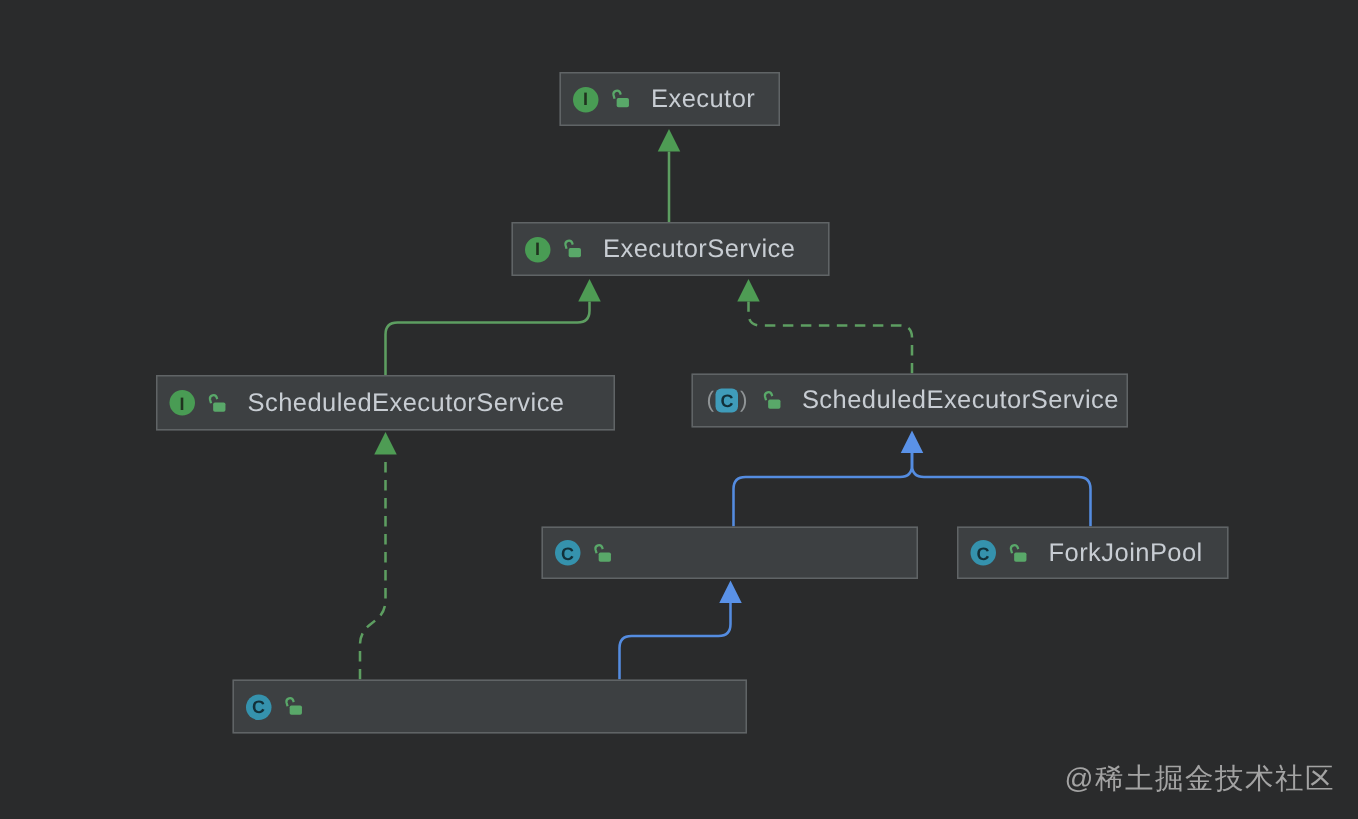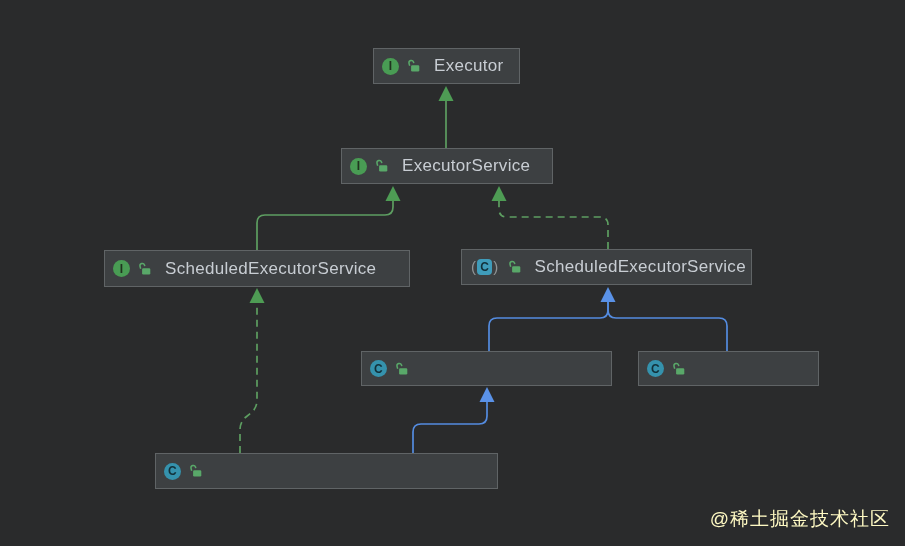--- a/index.html
+++ b/index.html
@@ -36,21 +36,21 @@
   }
   .ci.i{background:#499c54;color:#20331f;}
   .ci.c{background:#3592ad;color:#123039;}
   .ci.abs{border-radius:4px;width:15px;height:16px;background:#3f9cba;}
   .abs-wrap{display:inline-flex;align-items:center;flex:none;}
   .par{color:#8f9496;font-size:15px;font-weight:normal;padding:0 1px;position:relative;top:-1px;}
   .lock{margin-left:8px;flex:none;}
   .lbl{margin-left:13px;}
   .watermark{
     position:absolute;right:15px;bottom:14px;
-    color:#fef9c3;font-size:19px;letter-spacing:1px;text-align:center;
+    color:#a3a3a3;font-size:19px;letter-spacing:1px;text-align:center;
   }
 </style>
 </head>
 <body>
 
 <div class="canvas">
   <svg class="edge-layer" id="edge-layer" viewBox="0 0 905 546">
       <path d="M446 148 L446 101" class="edge green"></path>
       <polygon points="446,86 438.5,101 453.5,101" class="arrow green"></polygon>
       <path d="M257 250 L257 223 Q257 215 265 215 L385 215 Q393 215 393 207 L393 201" class="edge green"></path>
@@ -108,20 +108,21 @@
           <path d="M2.7 6.8 L2.0 4.3 A2.35 2.35 0 0 1 6.5 3.0 L6.8 4.1" fill="none" stroke="#59a869" stroke-width="1.5"></path>
           <rect x="4.1" y="6.3" width="8.2" height="6.2" rx="1.2" fill="#59a869"></rect>
         </svg>
       </div>
       <div class="node" style="left: 638px; top: 351px; width: 181px; height: 35px;">
         <span class="ci c">C</span>
         <svg class="lock" width="14" height="14" viewBox="0 0 14 14">
           <path d="M2.7 6.8 L2.0 4.3 A2.35 2.35 0 0 1 6.5 3.0 L6.8 4.1" fill="none" stroke="#59a869" stroke-width="1.5"></path>
           <rect x="4.1" y="6.3" width="8.2" height="6.2" rx="1.2" fill="#59a869"></rect>
         </svg>
+        <span class="lbl">ForkJoinPool</span>
       </div>
       <div class="node" style="left: 155px; top: 453px; width: 343px; height: 36px;">
         <span class="ci c">C</span>
         <svg class="lock" width="14" height="14" viewBox="0 0 14 14">
           <path d="M2.7 6.8 L2.0 4.3 A2.35 2.35 0 0 1 6.5 3.0 L6.8 4.1" fill="none" stroke="#59a869" stroke-width="1.5"></path>
           <rect x="4.1" y="6.3" width="8.2" height="6.2" rx="1.2" fill="#59a869"></rect>
         </svg>
       </div>
     </div>
   <div class="watermark">@稀土掘金技术社区</div>

